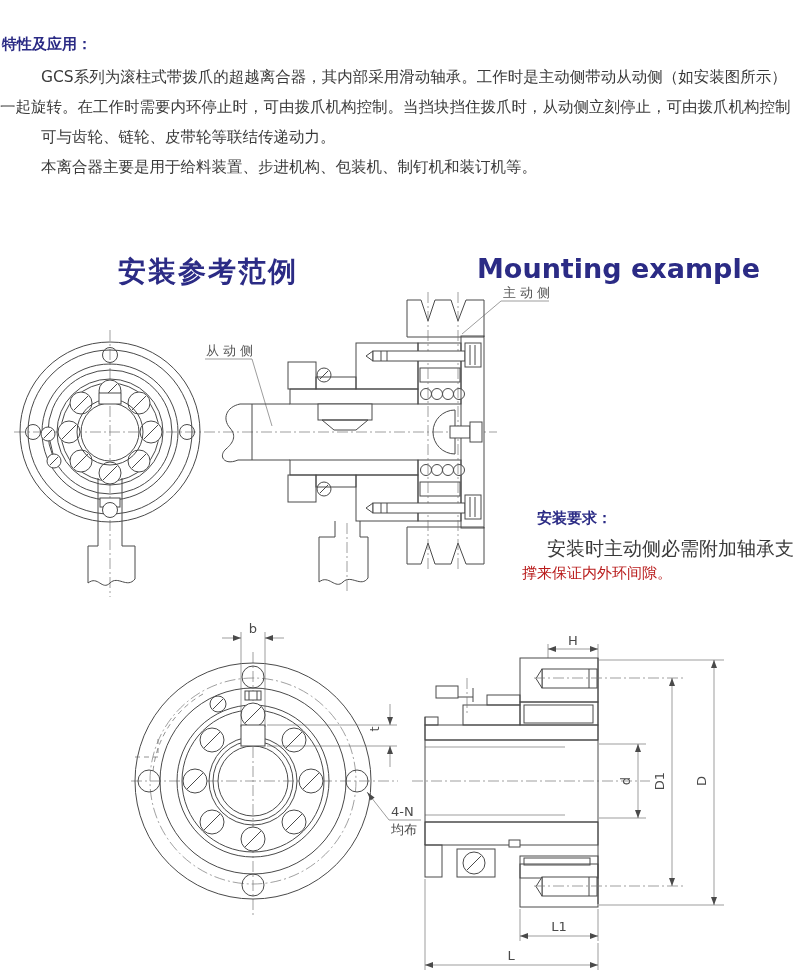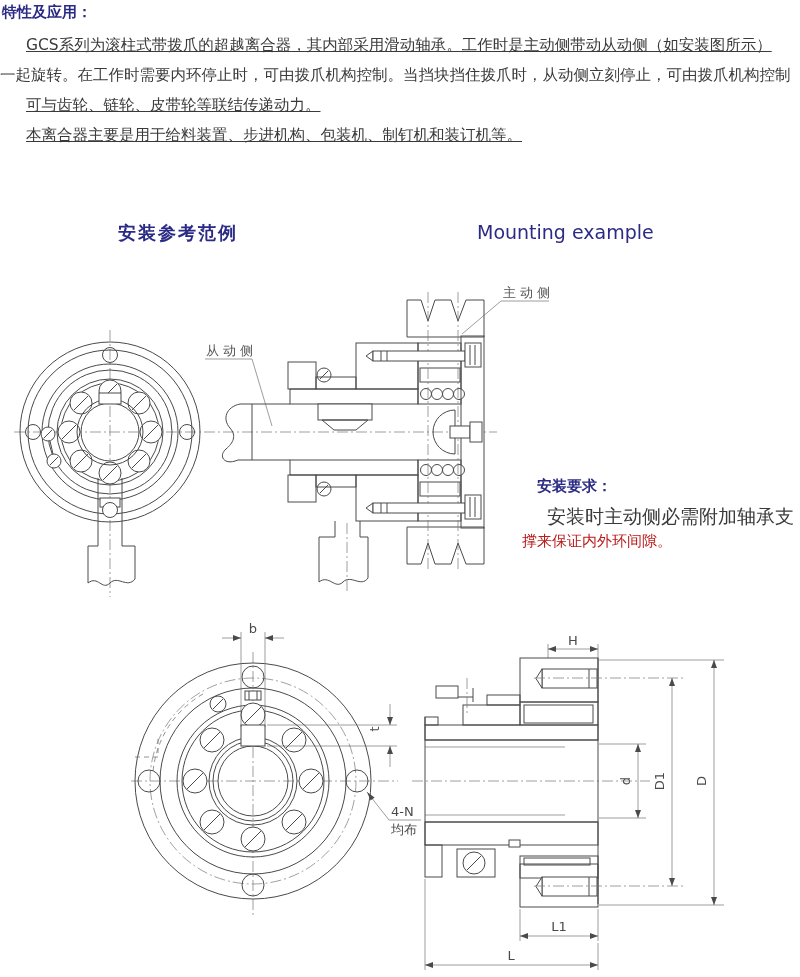--- a/index.html
+++ b/index.html
@@ -1,24 +1,24 @@
 <!DOCTYPE html>
 <html><head>
 <meta charset="utf-8">
 <style>
   html,body{margin:0;padding:0;}
   body{width:800px;height:977px;position:relative;background:#ffffff;
        font-family:"DejaVu Sans","Liberation Sans",sans-serif;overflow:hidden;}
-  .abs{position:absolute;}
+  .abs{position:absolute;margin-top:32px;}
   .doc-title{left:2px;top:3px;font-size:15px;font-weight:bold;color:#2b2b85;}
   .intro{left:0;top:30px;width:800px;color:#3a3a3a;font-size:15.5px;}
   .intro .pline{height:30px;line-height:30px;white-space:nowrap;}
-  .intro .pline.ind{padding-left:26px;text-decoration:underline;}
-  .h-cn{left:118px;top:221px;font-size:18px;font-weight:bold;color:#2b2b85;letter-spacing:2px;}
-  .h-en{left:477px;top:221px;font-size:19px;font-weight:normal;color:#2b2b85;}
+  .intro .pline.ind{padding-left:41px;}
+  .h-cn{left:118px;top:221px;font-size:28px;font-weight:bold;color:#2b2b85;letter-spacing:2px;}
+  .h-en{left:477px;top:221px;font-size:27px;font-weight:bold;color:#2b2b85;}
   .note-title{left:537px;top:477px;font-size:15px;font-weight:bold;color:#2b2b85;text-align:right;}
   .note-l1{left:547px;top:504px;font-size:19px;color:#3a3a3a;white-space:nowrap;}
   .note-l2{left:522px;top:532px;font-size:15px;color:#b91c1c;white-space:nowrap;}
   svg{position:absolute;left:0;}
   .ol{stroke:#4a4a4a;stroke-width:1;fill:none;}
   .wht{fill:#ffffff;stroke:#4a4a4a;stroke-width:1;}
   .thin{stroke:#5a5a5a;stroke-width:0.6;fill:none;}
   .cl{stroke:#777;stroke-width:0.7;fill:none;stroke-dasharray:11 3 2 3;}
   .dsh{stroke:#777;stroke-width:0.8;fill:none;stroke-dasharray:5 4;}
   .arr{fill:#4a4a4a;stroke:none;}

